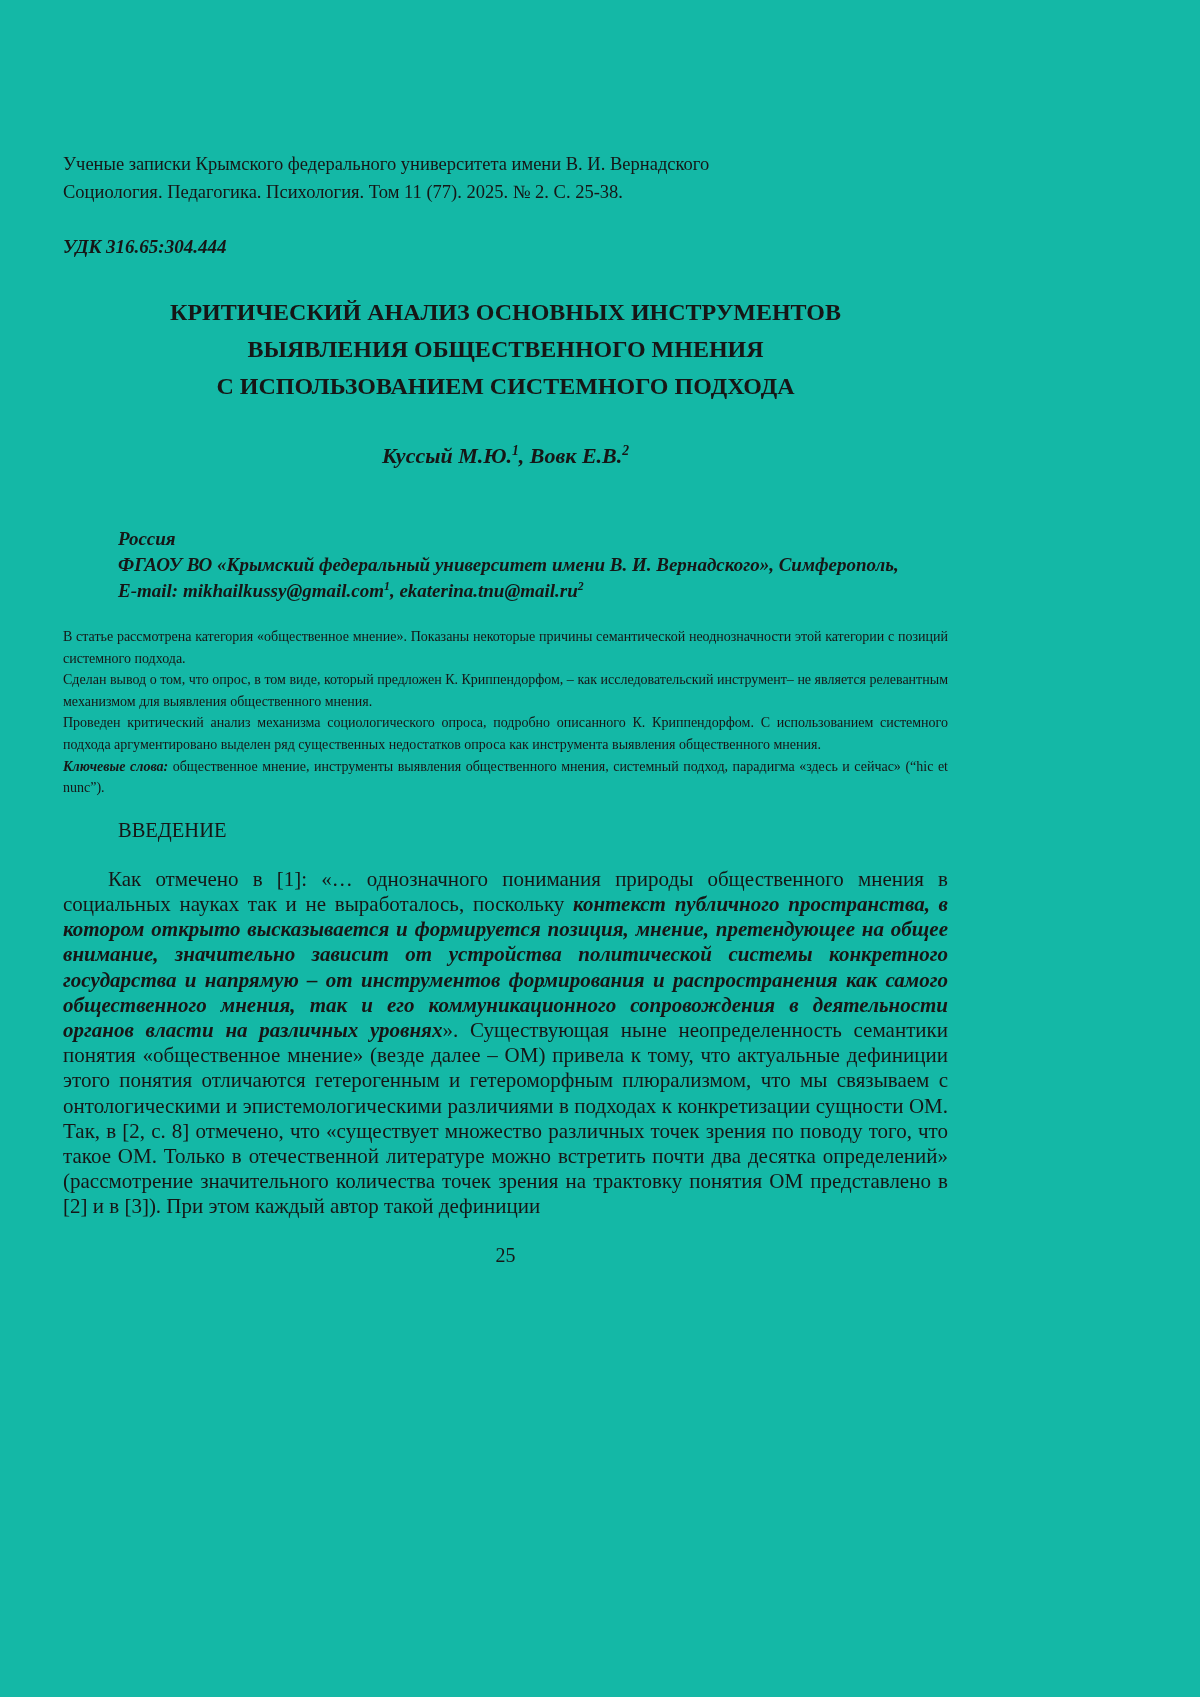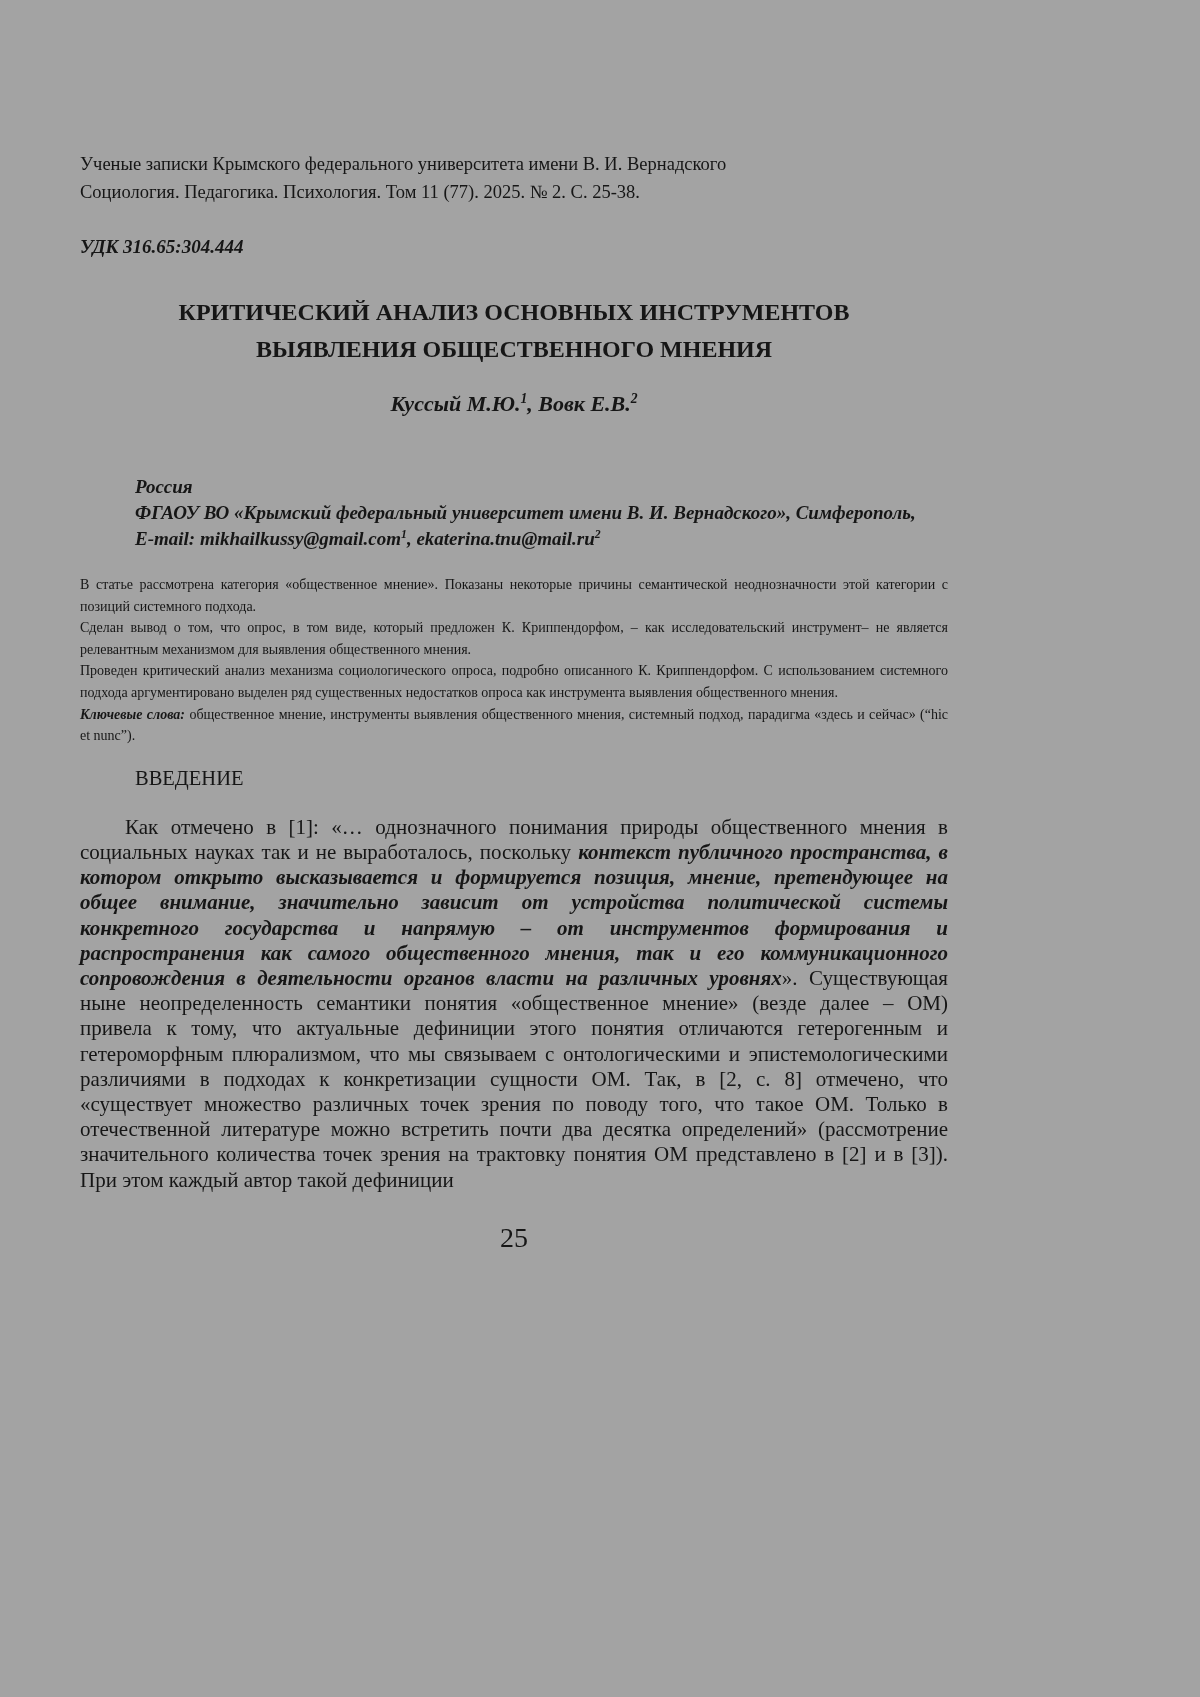--- a/index.html
+++ b/index.html
@@ -1,43 +1,43 @@
 <!DOCTYPE html>
 <html lang="ru"><head>
 <meta charset="utf-8">
 <style>
   html, body { margin: 0; padding: 0; background: #ffffff; }
   .page {
     position: relative;
     width: 1200px;
     height: 1697px;
-    background: #a3a3a3;
+    background: #14b8a6;
     color: #161616;
     font-family: "Liberation Serif", "DejaVu Serif", serif;
     box-sizing: border-box;
-    padding: 150px 252px 0 80px;
+    padding: 150px 252px 0 63px;
     overflow: hidden;
   }
   .journal-header { font-size: 18.5px; line-height: 28px; text-align: left; }
   .udk {
     margin-top: 28px;
     font-size: 19px;
     font-weight: bold;
     font-style: italic;
     line-height: 26px;
   }
   .title {
     margin-top: 34px;
     text-align: center;
     font-weight: bold;
     font-size: 24px;
     line-height: 37px;
   }
   .authors {
-    margin-top: 21px;
+    margin-top: 36px;
     text-align: center;
     font-weight: bold;
     font-style: italic;
     font-size: 22px;
     line-height: 30px;
   }
   .authors sup, .email-line sup { font-size: 0.62em; line-height: 0; }
   .affiliation {
     margin-top: 55px;
     margin-left: 55px;
@@ -64,41 +64,42 @@
   }
   .body-par {
     margin: 24px 0 0 0;
     font-size: 21px;
     line-height: 25.2px;
     text-align: justify;
     text-indent: 45px;
   }
   .emph { font-weight: bold; font-style: italic; }
   .page-number {
-    margin-top: 32px;
+    margin-top: 22px;
     text-align: center;
-    font-size: 28px;
+    font-size: 20px;
     line-height: 26px;
   }
 </style>
 </head>
 <body>
 
 <div class="page">
 
   <div class="journal-header">
     <div>Ученые записки Крымского федерального университета имени В. И. Вернадского</div>
     <div>Социология. Педагогика. Психология. Том 11 (77). 2025. № 2. С. 25-38.</div>
   </div>
 
   <div class="udk">УДК 316.65:304.444</div>
 
   <h1 class="title" style="margin-bottom:4px;">
     <div>КРИТИЧЕСКИЙ АНАЛИЗ ОСНОВНЫХ ИНСТРУМЕНТОВ</div>
     <div>ВЫЯВЛЕНИЯ ОБЩЕСТВЕННОГО МНЕНИЯ</div>
+    <div>С ИСПОЛЬЗОВАНИЕМ СИСТЕМНОГО ПОДХОДА</div>
   </h1>
 
   <div class="authors"><span>Куссый М.Ю.</span><sup>1</sup><span>, </span><span>Вовк Е.В.</span><sup>2</sup></div>
 
   <div class="affiliation">
     <div>Россия</div>
     <div>ФГАОУ ВО «Крымский федеральный университет имени В. И. Вернадского», Симферополь,</div>
     <div class="email-line"><span>E-mail: </span><span>mikhailkussy@gmail.com</span><sup>1</sup><span>, </span><span>ekaterina.tnu@mail.ru</span><sup>2</sup></div>
   </div>
 

